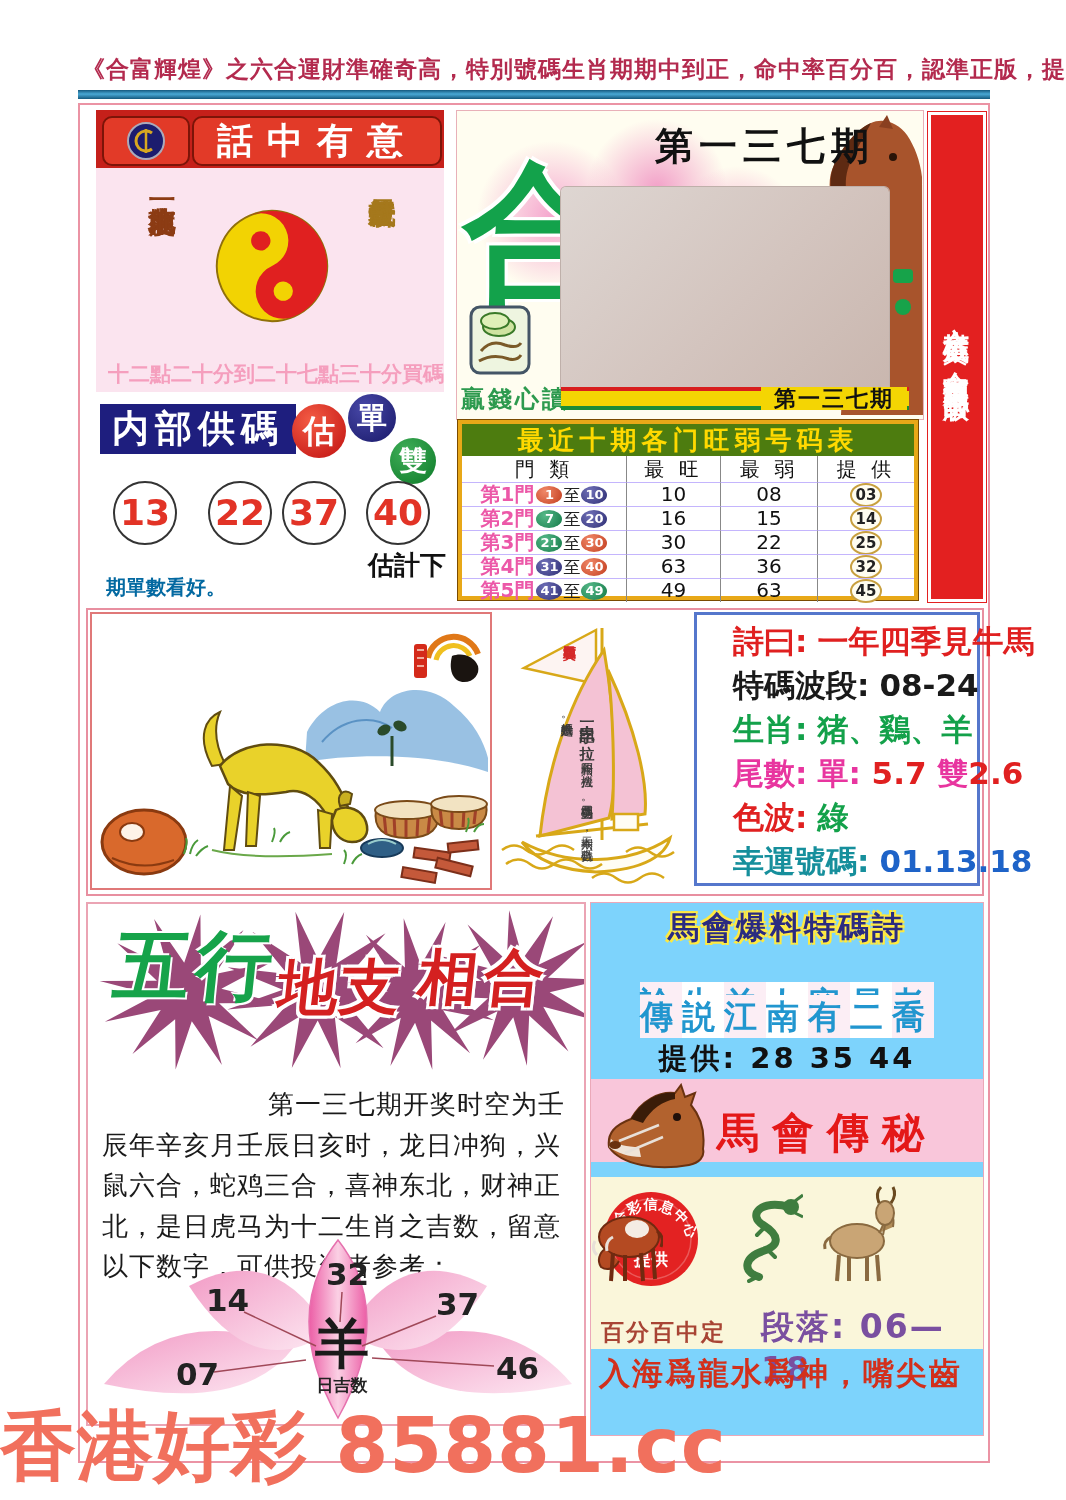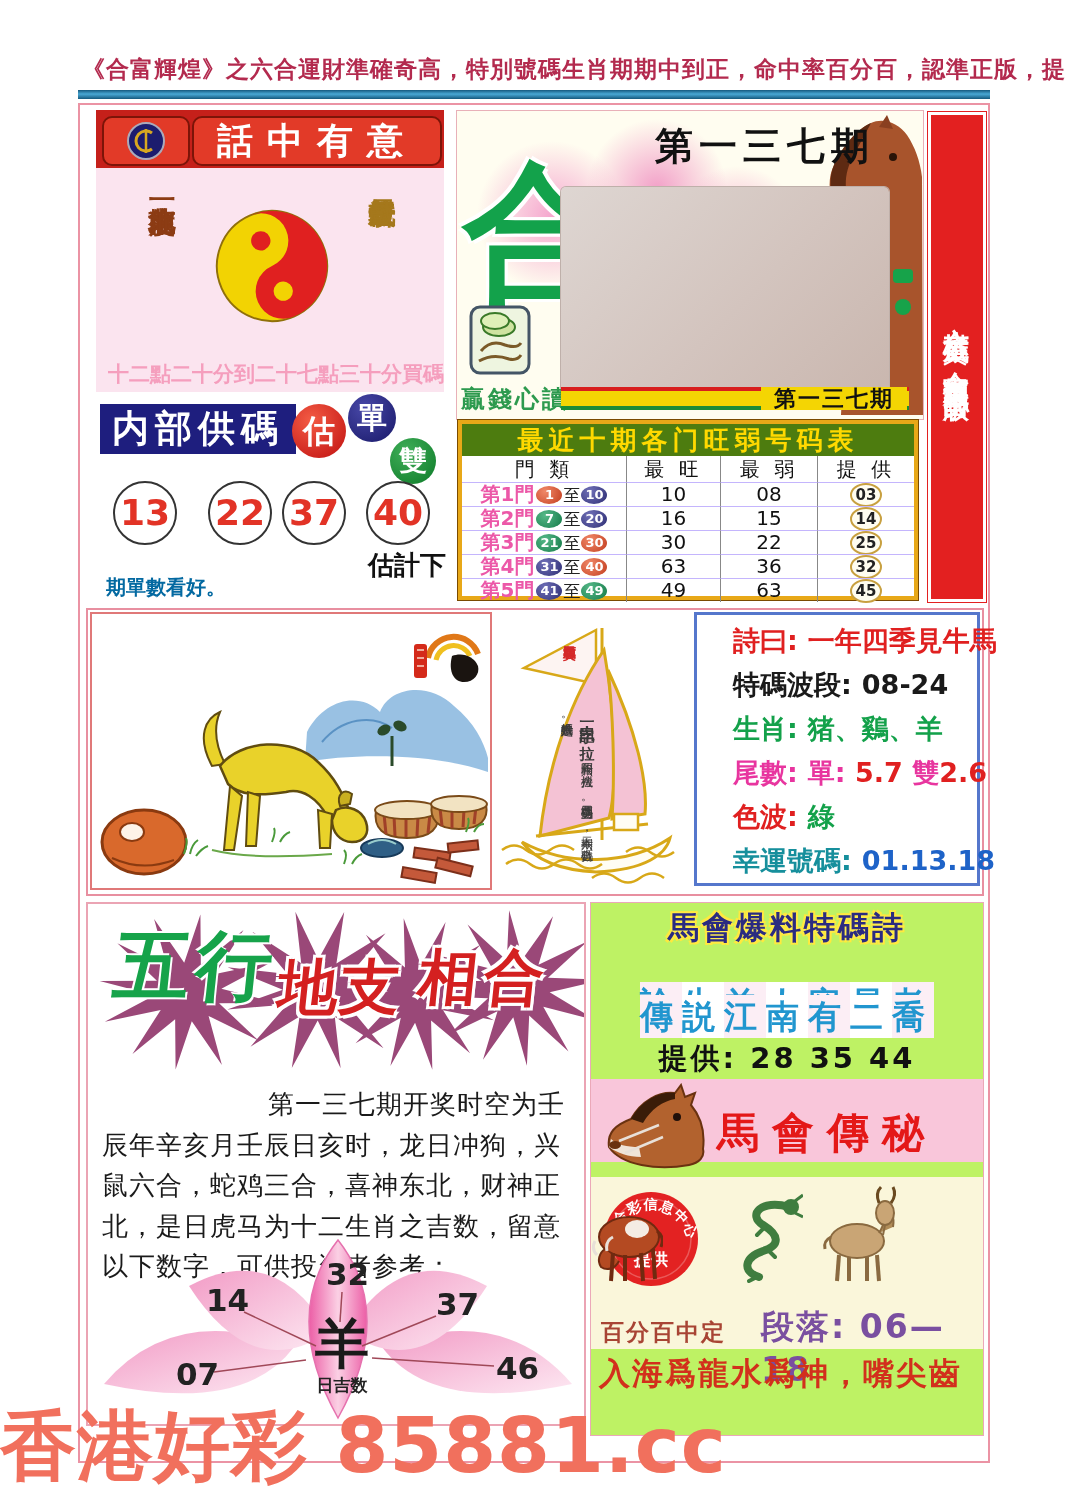--- a/index.html
+++ b/index.html
@@ -82,21 +82,21 @@
   
   .band{left:86px;top:608px;width:898px;height:288px;border:2px solid #e88fa0;box-sizing:border-box;background:#fff;}
   .dogbox{position:absolute;left:2px;top:2px;width:402px;height:278px;border:2px solid #e07878;box-sizing:border-box;}
   .boatbox{position:absolute;left:408px;top:2px;width:198px;height:278px;}
   .flagtext{position:absolute;left:66px;top:24px;height:54px;writing-mode:vertical-rl;text-orientation:upright;
             color:#d42a2a;font-size:13px;font-weight:bold;line-height:15px;}
   .sailtext{position:absolute;left:62px;top:102px;height:142px;writing-mode:vertical-rl;text-orientation:upright;color:#3a3a3a;}
   .sailhead{font-size:15px;font-weight:bold;letter-spacing:1px;}
   .sailline{font-size:12px;line-height:14px;}
   .shiyue{position:absolute;left:606px;top:2px;width:286px;height:274px;border:3px solid #5577cc;box-sizing:border-box;background:#fff;padding:4px 8px;}
-  .sy-row{height:44px;line-height:44px;font-size:27px;font-weight:bold;white-space:nowrap;padding-left:28px;}
+  .sy-row{height:44px;line-height:44px;font-size:31px;font-weight:bold;white-space:nowrap;padding-left:28px;}
   .sy-label{margin-right:10px;}
   .c-red{color:#e02020;} .c-black{color:#1a1a1a;} .c-green{color:#13a14a;}
   .c-mag{color:#e8359f;} .c-teal{color:#168f9c;} .c-blue{color:#1e63c8;}
 
   
   .wxbox{left:86px;top:902px;width:500px;height:524px;border:2px solid #eba4b4;box-sizing:border-box;background:#fff;}
   .wxburst{position:absolute;left:0;top:2px;width:496px;height:168px;}
   .wx-green{position:absolute;left:26px;top:12px;font-size:76px;font-weight:bold;color:#16a34a;letter-spacing:6px;transform:skewX(-6deg);
             text-shadow:-2px -2px 0 #fff,2px 2px 0 #fff;}
   .wx-red1{position:absolute;left:190px;top:44px;font-size:60px;font-weight:bold;color:#d42020;letter-spacing:2px;transform:skewX(-6deg);
@@ -105,21 +105,21 @@
            text-shadow:-3px -3px 0 #fff,3px -3px 0 #fff,-3px 3px 0 #fff,3px 3px 0 #fff;}
   .wx-para{position:absolute;left:14px;top:180px;width:472px;font-size:26px;color:#1a1a1a;line-height:1.56;text-indent:166px;letter-spacing:1px;}
   .lotus{position:absolute;left:6px;top:330px;width:488px;height:190px;}
   .lotus-num{position:absolute;font-size:31px;font-weight:bold;color:#222;}
   .ln32{left:232px;top:22px;} .ln14{left:112px;top:48px;} .ln37{left:342px;top:52px;}
   .ln07{left:82px;top:122px;} .ln46{left:402px;top:116px;}
   .lotus-center{position:absolute;left:218px;top:74px;width:60px;text-align:center;font-size:54px;font-weight:bold;color:#1a1a1a;}
   .lotus-cap{position:absolute;left:218px;top:140px;width:60px;text-align:center;font-size:17px;font-weight:bold;color:#222;}
 
   
-  .brcol{left:590px;top:902px;width:394px;height:534px;border:1px solid #eba8b8;box-sizing:border-box;background:#bef264;}
+  .brcol{left:590px;top:902px;width:394px;height:534px;border:1px solid #eba8b8;box-sizing:border-box;background:#7dd3fc;}
   .baoliao-title{position:absolute;left:0;top:4px;width:100%;text-align:center;font-size:31px;font-weight:bold;color:#2b2b80;letter-spacing:3px;
       text-shadow:0 0 2px #fff06a,2px 2px 0 #ffe93c,-2px 2px 0 #ffe93c,2px -2px 0 #ffe93c,-2px -2px 0 #ffe93c;}
   .baoliao-line{position:absolute;left:0;width:100%;text-align:center;font-size:33px;font-weight:bold;color:#2196cf;letter-spacing:9px;}
   .bl1{top:46px;margin-top:33px;} .bl2{top:92px;}
   .baoliao-line span{background:repeating-linear-gradient(90deg,#fceef5 0 42px,#ffffff 42px 84px);padding:2px 0;}
   .baoliao-tigong{position:absolute;left:0;top:136px;width:100%;text-align:center;font-size:29px;font-weight:bold;color:#111;letter-spacing:3px;}
   .chuanmi{position:absolute;left:0;top:176px;width:100%;height:83px;background:#f9c6da;}
   .chuanmi-title{position:absolute;left:126px;top:26px;font-size:42px;font-weight:bold;color:#e41818;letter-spacing:13px;white-space:nowrap;}
   .horsehead{position:absolute;left:8px;top:4px;width:108px;height:90px;}
   .animals{position:absolute;left:0;top:274px;width:100%;height:126px;background:#faf6da;}

